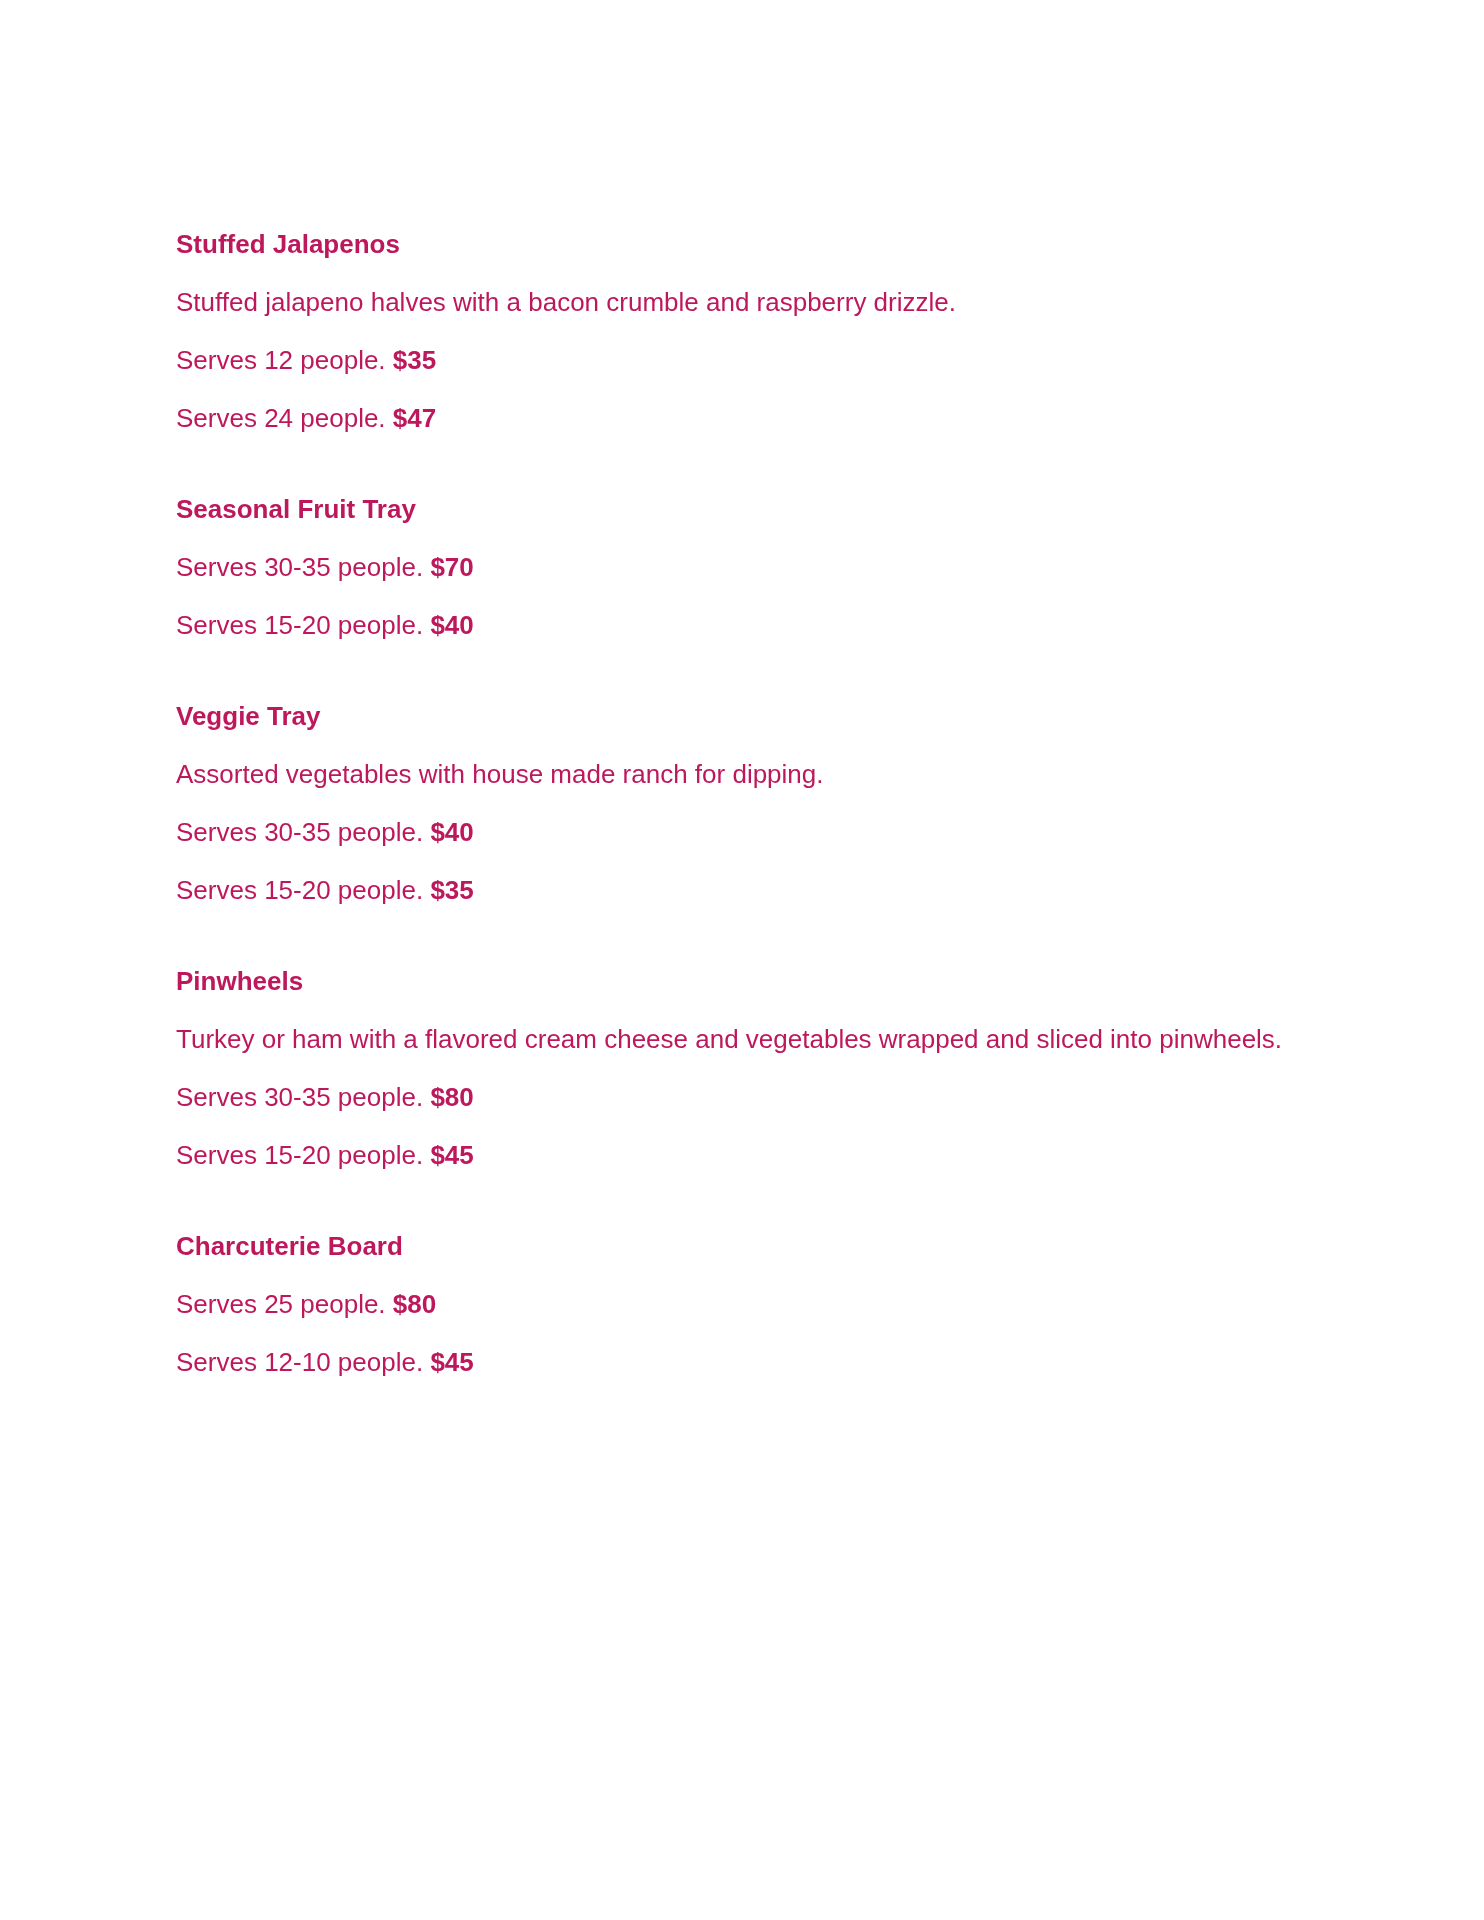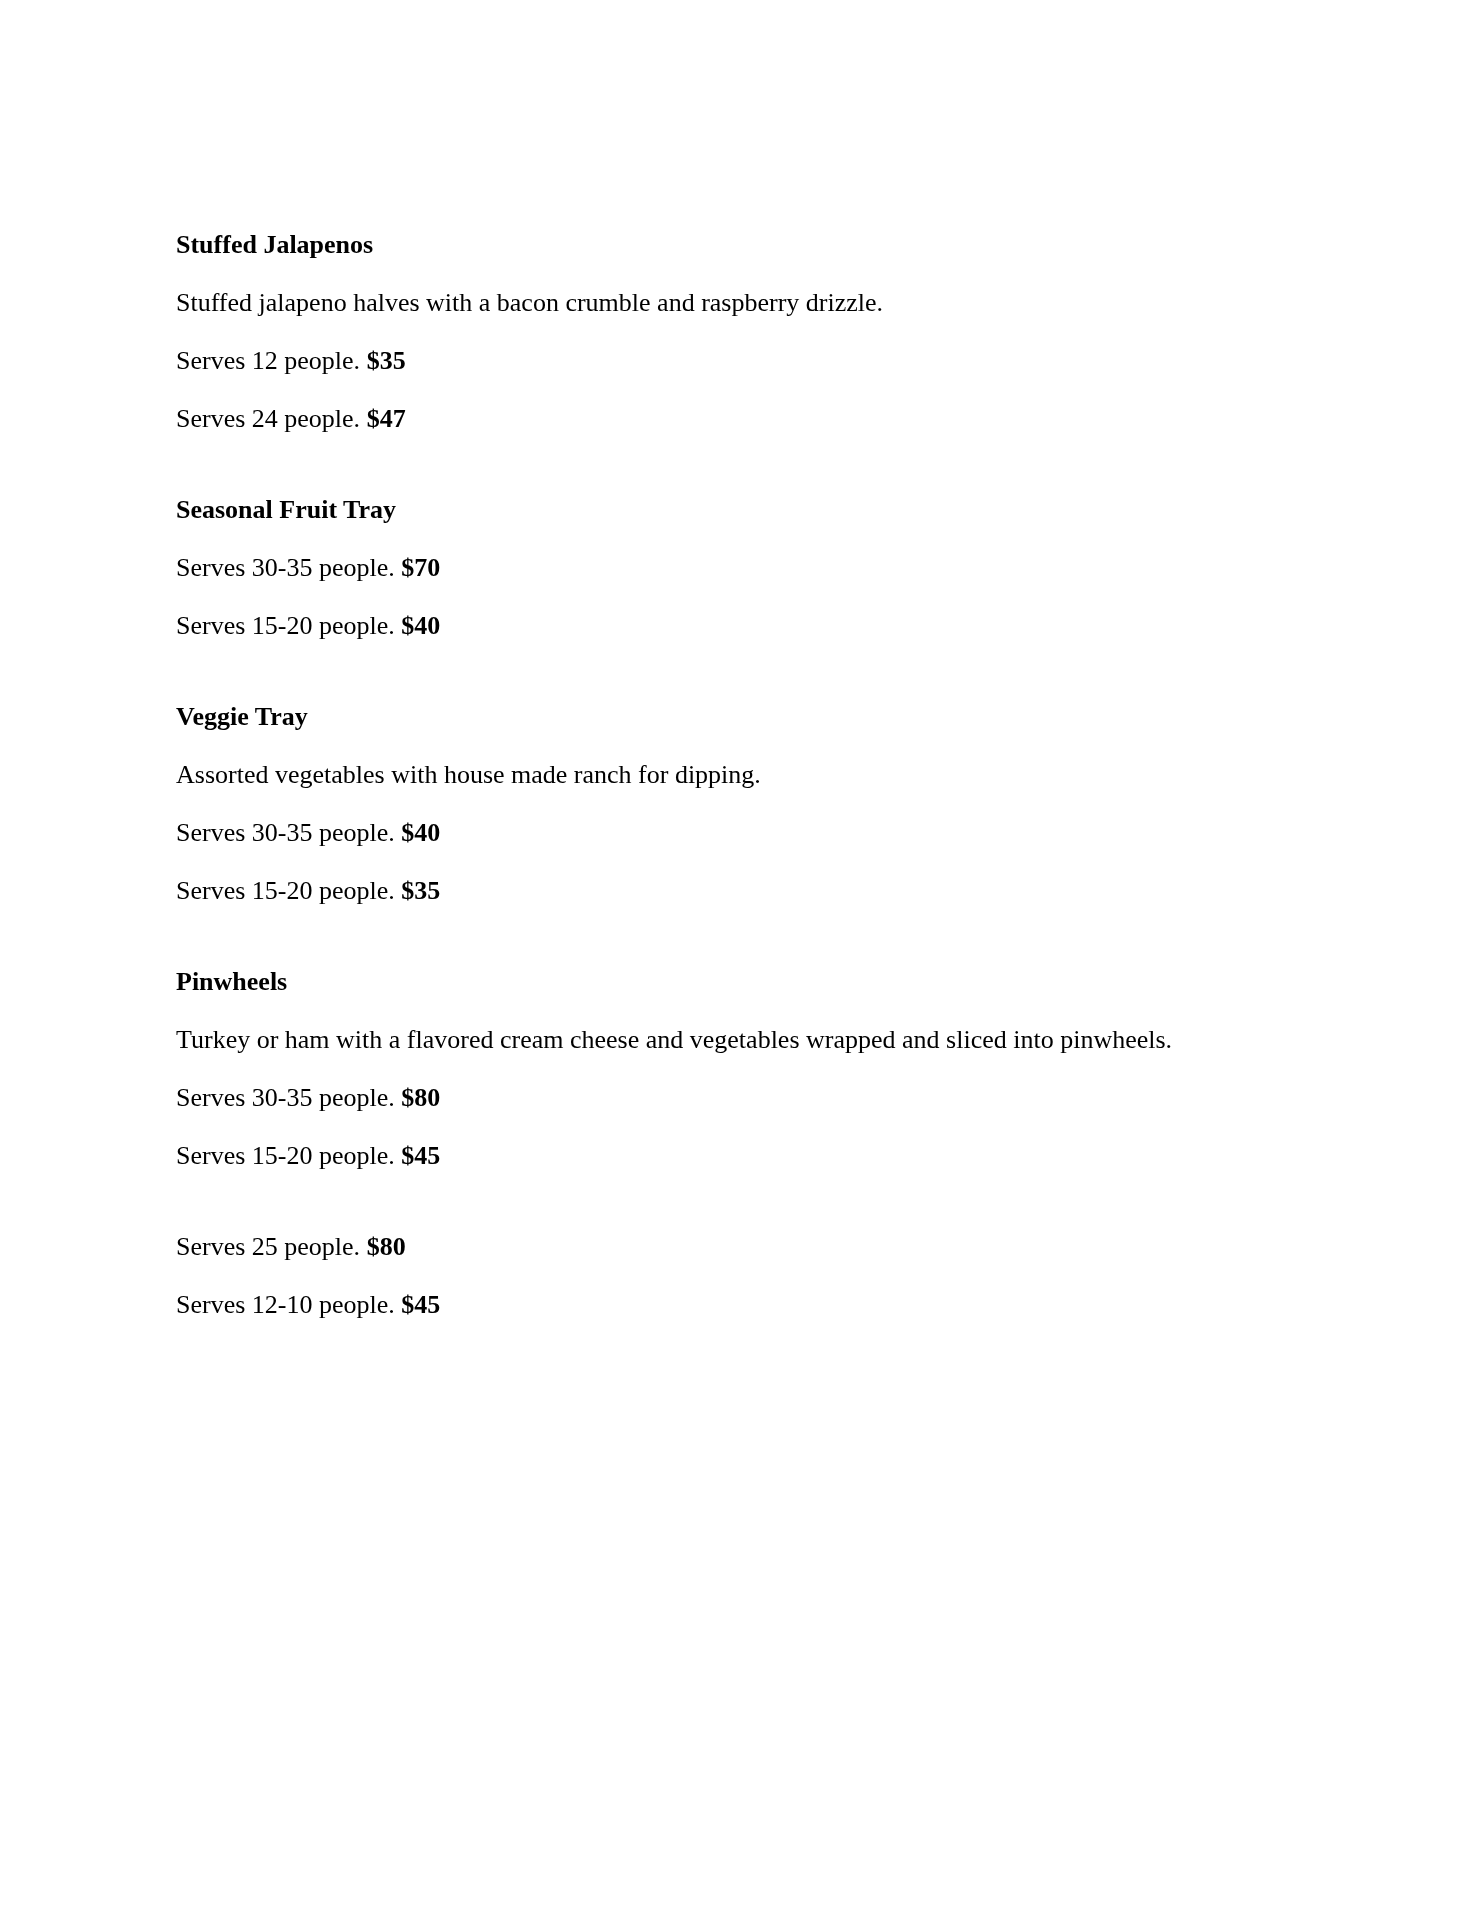--- a/index.html
+++ b/index.html
@@ -28,23 +28,22 @@
     padding: 228px 170px 0 176px;
   }
   .menu-section {
     margin: 0 0 58px 0;
   }
   .menu-section p {
     margin: 0 0 25px 0;
     font-size: 26px;
     line-height: 33px;
     font-weight: 400;
-    color: #000000;
+    color: #be185d;
     white-space: nowrap;
-    font-family: Liberation Serif, serif;
   }
   .menu-section p.section-title {
     font-weight: 700;
   }
   .menu-section p .price {
     font-weight: 700;
     margin-top: 12px;
   }
   
   p.item-description:empty { display: none; }
@@ -77,18 +76,19 @@
     </div>
 
     <div class="menu-section">
       <p class="section-title">Pinwheels</p>
       <p class="item-description">Turkey or ham with a flavored cream cheese and vegetables wrapped and sliced into pinwheels.</p>
       <p class="serving-line"><span>Serves 30-35 people.</span> <span class="price">$80</span></p>
       <p class="serving-line"><span>Serves 15-20 people.</span> <span class="price">$45</span></p>
     </div>
 
     <div class="menu-section">
+      <p class="section-title">Charcuterie Board</p>
       <p class="serving-line"><span>Serves 25 people.</span> <span class="price">$80</span></p>
       <p class="serving-line"><span>Serves 12-10 people.</span> <span class="price">$45</span></p>
     </div>
 
   </div>
 </div>
 
 </body></html>

